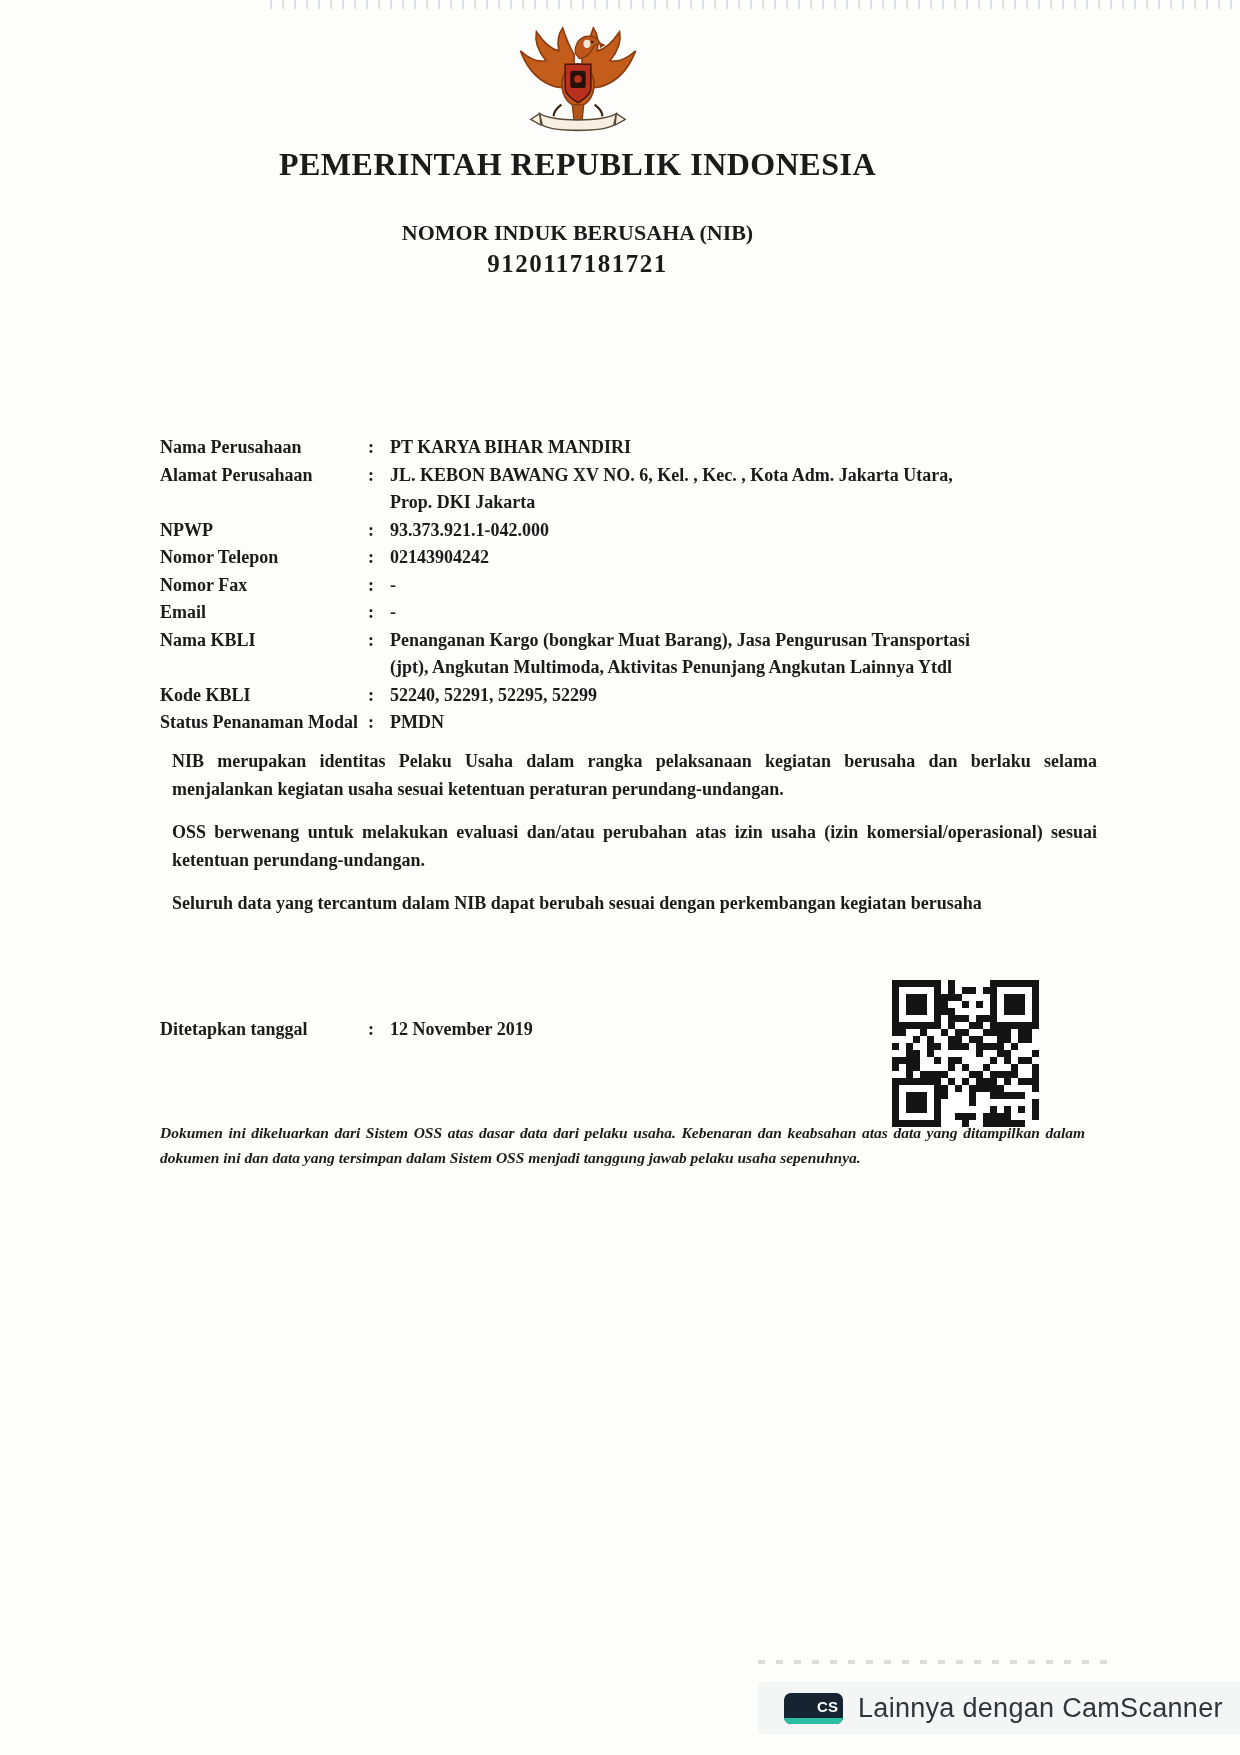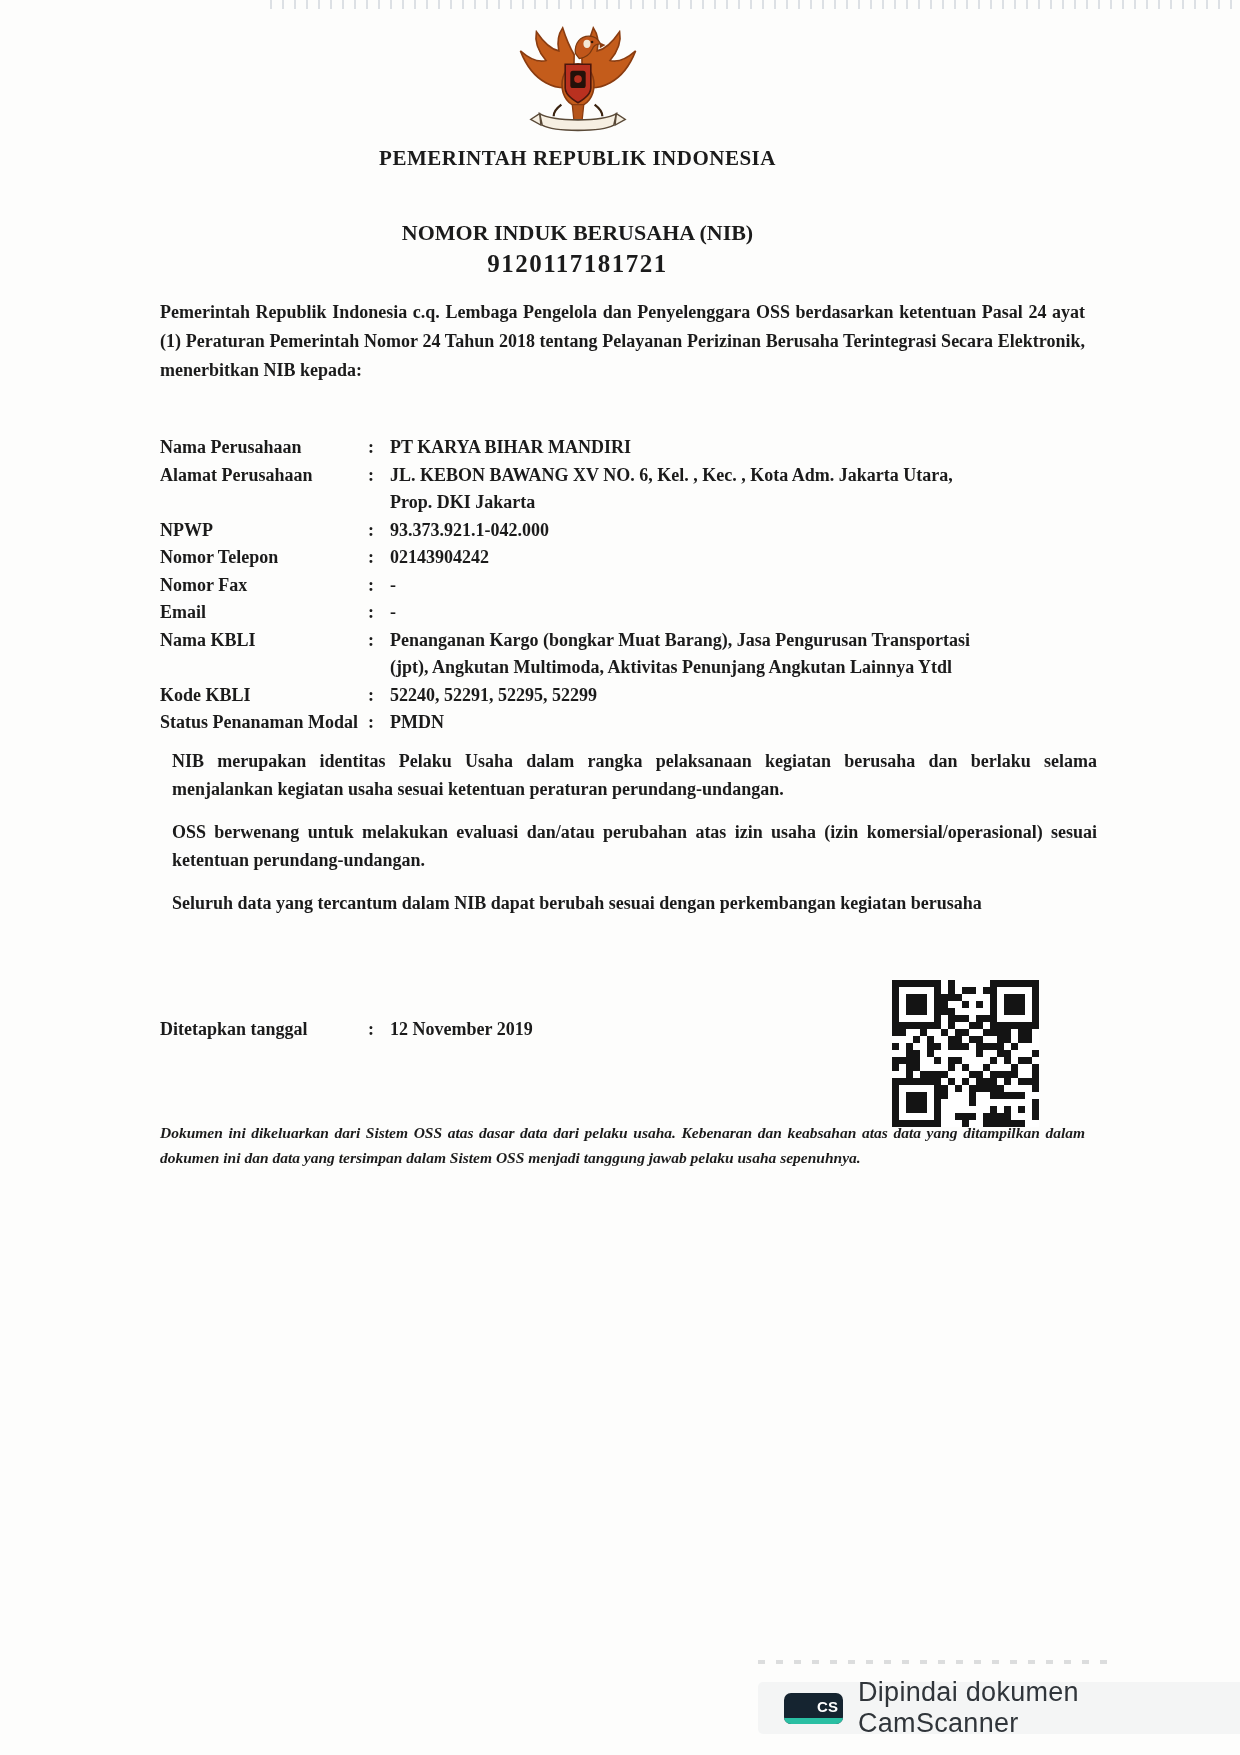--- a/index.html
+++ b/index.html
@@ -18,21 +18,21 @@
     background:repeating-linear-gradient(90deg, rgba(96,116,138,.38) 0 2px, rgba(0,0,0,0) 2px 12px);
     filter:blur(.4px);opacity:.55;
   }
   .scan-artifacts-bottom{
     position:absolute;top:1660px;left:758px;width:360px;height:4px;
     background:repeating-linear-gradient(90deg, rgba(120,125,130,.5) 0 7px, rgba(0,0,0,0) 7px 18px);
     opacity:.5;
   }
   .emblem-wrap{position:absolute;top:24px;left:0;width:1155px;text-align:center;}
   .centered{position:absolute;left:0;width:1155px;text-align:center;}
-  .doc-title{top:146px;font-size:21px;font-weight:700;letter-spacing:.5px;}
+  .doc-title{top:146px;font-size:32px;font-weight:700;letter-spacing:.5px;}
   .doc-subtitle{top:220px;font-size:22px;font-weight:700;}
   .nib-number{top:250px;font-size:25px;font-weight:700;letter-spacing:1.5px;}
   .body-block{position:absolute;left:160px;width:925px;font-size:18px;font-weight:700;}
   .intro{top:298px;line-height:29px;text-align:justify;}
   .fields{top:434px;line-height:27.5px;}
   .field-row{display:flex;align-items:flex-start;}
   .field-label{width:208px;flex:0 0 208px;}
   .field-colon{width:22px;flex:0 0 22px;text-align:left;}
   .field-value{width:605px;max-width:605px;}
   .paragraphs{top:748px;line-height:27.5px;text-align:justify;margin-left:12px;}
@@ -97,21 +97,20 @@
       <path d="M50 140 C 72 153, 148 153, 170 140 L 166 158 C 146 169, 74 169, 54 158 Z" fill="#f6efe2" stroke="#5a4a38" stroke-width="2.5"></path>
       <path d="M50 140 L36 149 L52 158 Z" fill="#f6efe2" stroke="#5a4a38" stroke-width="2"></path>
       <path d="M170 140 L184 149 L168 158 Z" fill="#f6efe2" stroke="#5a4a38" stroke-width="2"></path>
     </svg>
   </div>
 
   <div class="centered doc-title">PEMERINTAH REPUBLIK INDONESIA</div>
   <div class="centered doc-subtitle">NOMOR INDUK BERUSAHA (NIB)</div>
   <div class="centered nib-number">9120117181721</div>
 
-  <div class="body-block intro">Pemerintah Republik Indonesia c.q. Lembaga Pengelola dan Penyelenggara OSS berdasarkan ketentuan Pasal 24 ayat (1) Peraturan Pemerintah Nomor 24 Tahun 2018 tentang Pelayanan Perizinan Berusaha Terintegrasi Secara Elektronik, menerbitkan NIB kepada:</div>
 
   <div class="body-block fields">
     <div class="field-row">
       <span class="field-label">Nama Perusahaan</span>
       <span class="field-colon">:</span>
       <span class="field-value">PT KARYA BIHAR MANDIRI</span>
     </div>
     <div class="field-row">
       <span class="field-label">Alamat Perusahaan</span>
       <span class="field-colon">:</span>
@@ -408,16 +407,16 @@
 
   <div class="body-block disclaimer">Dokumen ini dikeluarkan dari Sistem OSS atas dasar data dari pelaku usaha. Kebenaran dan keabsahan atas data yang ditampilkan dalam dokumen ini dan data yang tersimpan dalam Sistem OSS menjadi tanggung jawab pelaku usaha sepenuhnya.</div>
 
   <div class="scan-artifacts-bottom"></div>
 
   <div class="cs-bar">
     <div class="cs-icon">
       <span class="cs-txt">CS</span>
       <span class="cs-accent"></span>
     </div>
-    <span class="cs-label">Dipindai dokumen CamScanner</span>
+    <span class="cs-label">Lainnya dengan CamScanner</span>
   </div>
 
 </div>
 
 </body></html>

